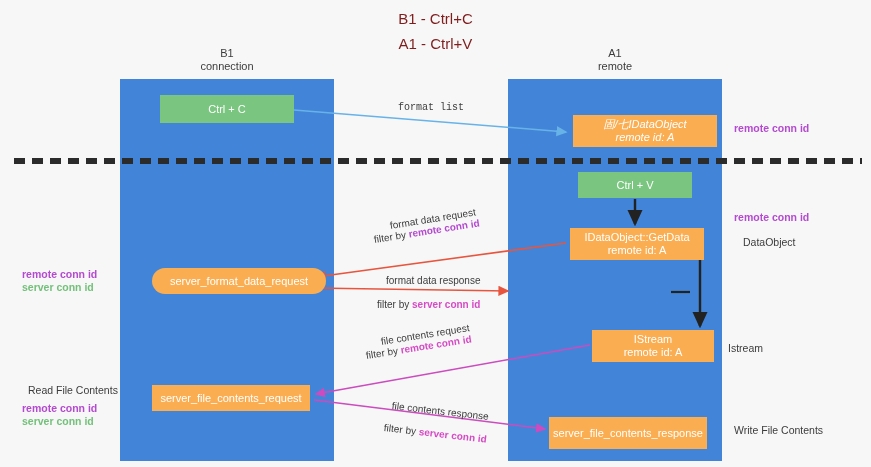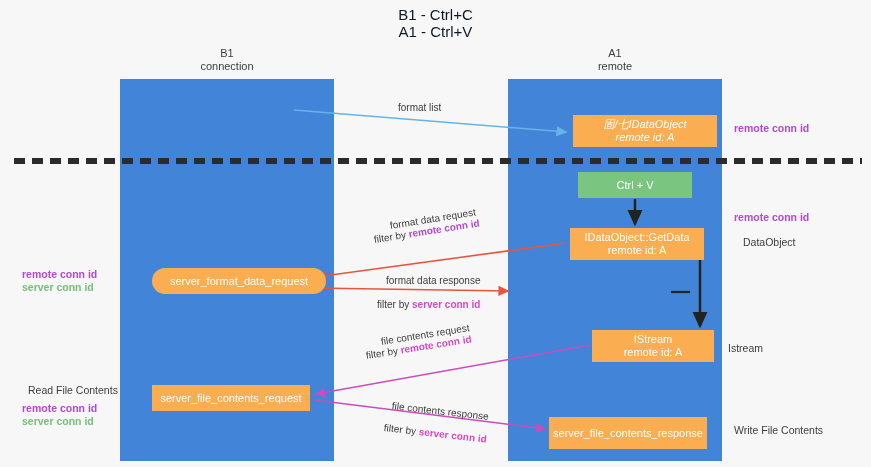--- a/index.html
+++ b/index.html
@@ -12,21 +12,21 @@
   #stage{position:relative;width:871px;height:467px;}
 
   
   .lane{position:absolute;background:#4285d8;}
   #lane-b1{left:120px;top:79px;width:214px;height:382px;}
   #lane-a1{left:508px;top:79px;width:214px;height:382px;}
 
   
   #diagram-title{
     position:absolute;left:0;top:6px;width:871px;
-    text-align:center;font-size:15px;color:#0f172a;line-height:17px;
+    text-align:center;font-size:15px;color:#7f1d1d;line-height:25px;
     white-space:pre-line;
   }
   .col-head{
     position:absolute;text-align:center;font-size:11px;color:#3c3c3c;
     line-height:13px;white-space:pre-line;width:214px;
   }
   #head-b1{left:120px;top:47px;}
   #head-a1{left:508px;top:47px;}
 
   
@@ -62,21 +62,21 @@
   #lab-write{left:734px;top:424px;color:#3c3c3c;}
   #lab-left-mid{left:22px;top:268px;}
   #lab-read{left:28px;top:384px;color:#3c3c3c;font-size:10.5px;}
   #lab-left-bot{left:22px;top:402px;}
 
   
   .cap{position:absolute;font-size:10px;line-height:13px;color:#3c3c3c;white-space:nowrap;}
   .cap.rot-up{transform:rotate(-9deg);transform-origin:left center;}
   .cap.rot-dn{transform:rotate(6.5deg);transform-origin:left center;}
 
-  #cap-formatlist{left:398px;top:101px;}
+  #cap-formatlist{left:398px;top:101px;font-family:Liberation Mono, monospace;}
   #cap-fdreq{left:390px;top:219px;}
   #cap-fdreq2{left:374px;top:233px;}
   #cap-fdresp{left:386px;top:274px;}
   #cap-fdresp2{left:377px;top:298px;}
   #cap-fcreq{left:381px;top:335px;}
   #cap-fcreq2{left:366px;top:349px;}
   #cap-fcresp{left:392px;top:399px;}
   #cap-fcresp2{left:384px;top:421px;}
 
   
@@ -125,20 +125,21 @@
 
     <path d="M700,260 L700,300 L700,326" stroke="#222222" stroke-width="2.4" fill="none" marker-end="url(#ar-dark)"></path>
 
     <path d="M671,292 L690,292" stroke="#222222" stroke-width="2.2" fill="none"></path>
 
     <line x1="590" y1="345" x2="316" y2="394" stroke="#cc4bbf" stroke-width="1.5" marker-end="url(#ar-mag)"></line>
 
     <line x1="314" y1="400" x2="545" y2="429" stroke="#cc4bbf" stroke-width="1.5" marker-end="url(#ar-mag)"></line>
   </svg>
 
+  <div class="node green" id="n-ctrlc">Ctrl + C</div>
   <div class="node orange" id="n-idataobject">固/七IDataObject
 remote id: A</div>
   <div class="node green" id="n-ctrlv">Ctrl + V</div>
   <div class="node orange" id="n-getdata">IDataObject::GetData
 remote id: A</div>
   <div class="node orange" id="n-sfdreq">server_format_data_request</div>
   <div class="node orange" id="n-istream">IStream
 remote id: A</div>
   <div class="node orange" id="n-sfcreq">server_file_contents_request</div>
   <div class="node orange" id="n-sfcresp">server_file_contents_response</div>

